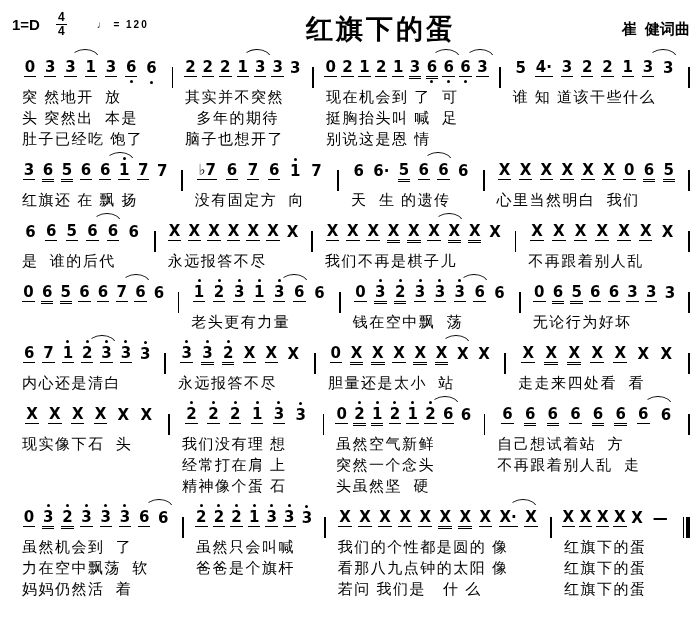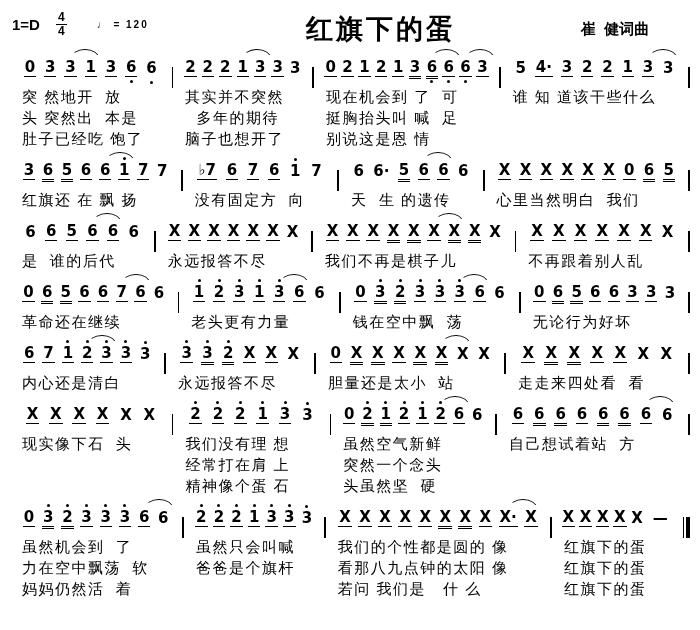--- a/index.html
+++ b/index.html
@@ -10,21 +10,21 @@
     padding:6px 6px 0 6px; position:relative;
   }
   
   .header { display:flex; align-items:flex-start; padding:6px 4px 0 6px; height:48px; }
   .keysig { display:flex; align-items:center; gap:16px; width:210px; font-weight:bold; font-size:15px; }
   .frac { display:inline-flex; flex-direction:column; align-items:center; font-size:12px; line-height:11px; font-weight:bold; }
   .frac .top { border-bottom:1.5px solid #000; padding:0 2px 1px 2px; }
   .frac .bot { padding-top:1px; }
   .tempo { margin-left:14px; font-weight:bold; font-size:10px; letter-spacing:2px; }
   .title { flex:1; text-align:center; font-size:27px; font-weight:bold; letter-spacing:3px; line-height:34px; }
-  .credit { width:150px; text-align:center; font-size:15px; font-weight:bold; padding-top:8px; white-space:pre; }
+  .credit { width:150px; text-align:right; font-size:15px; font-weight:bold; padding-top:8px; white-space:pre; }
   
   #score { padding:4px 2px 0 2px; }
   .system { display:flex; align-items:flex-start; margin-bottom:12px; padding:0 2px; }
   .measure { display:flex; flex-direction:column; min-width:0; }
   .notes { display:flex; justify-content:space-evenly; align-items:flex-end; height:25px; padding:7px 6px 6px 6px; margin-bottom:3px; }
   .note { position:relative; display:inline-block; font-family:"DejaVu Sans", sans-serif;
           font-weight:bold; font-size:15px; line-height:17px; text-align:center;
           min-width:11px; padding:0 1px; }
   .u1 { border-bottom:1.6px solid #000; }
   .u2 { border-bottom:1.6px solid #000; }
@@ -238,21 +238,20 @@
           <div class="notes">
             <span class="note u1">0</span>
             <span class="note u2">6</span>
             <span class="note u2">5</span>
             <span class="note u1">6</span>
             <span class="note u1">6</span>
             <span class="note u1">7<span class="arcmark"></span></span>
             <span class="note u1">6</span>
             <span class="note">6</span>
           </div>
-          <div class="lyrrow">革命还在继续</div>
         </div>
         <div class="barline"></div>
         <div class="measure" style="flex-grow: 7;">
           <div class="notes">
             <span class="note u1">1<span class="odot above"></span></span>
             <span class="note u1">2<span class="odot above"></span></span>
             <span class="note u1">3<span class="odot above"></span></span>
             <span class="note u1">1<span class="odot above"></span></span>
             <span class="note u1">3<span class="odot above"></span><span class="arcmark"></span></span>
             <span class="note u1">6</span>
@@ -394,20 +393,21 @@
             <span class="note u1">6</span>
             <span class="note u2">6</span>
             <span class="note u2">6</span>
             <span class="note u1">6</span>
             <span class="note u2">6</span>
             <span class="note u2">6</span>
             <span class="note u1">6<span class="arcmark"></span></span>
             <span class="note">6</span>
           </div>
           <div class="lyrrow">自己想试着站  方</div>
+          <div class="lyrrow">不再跟着别人乱  走</div>
         </div>
         <div class="barline"></div>
       </div>
       <div class="system">
         <div class="measure" style="flex-grow: 8;">
           <div class="notes">
             <span class="note u1">0</span>
             <span class="note u2">3<span class="odot above"></span></span>
             <span class="note u2">2<span class="odot above"></span></span>
             <span class="note u1">3<span class="odot above"></span></span>

